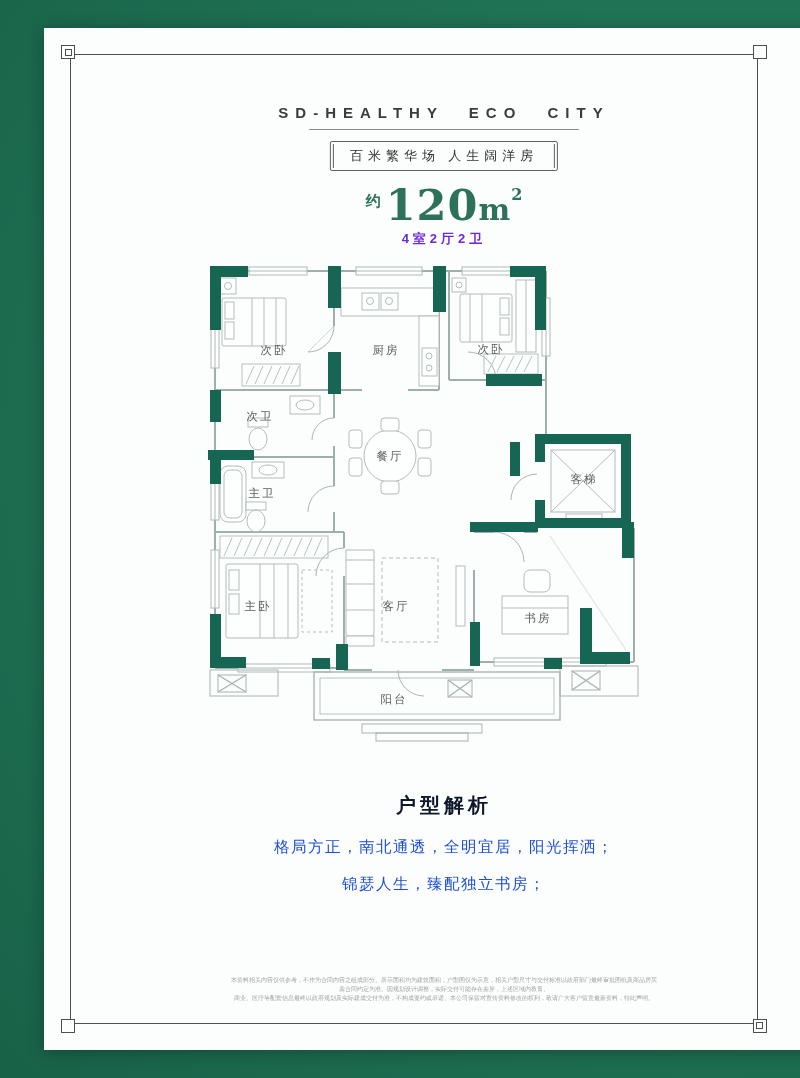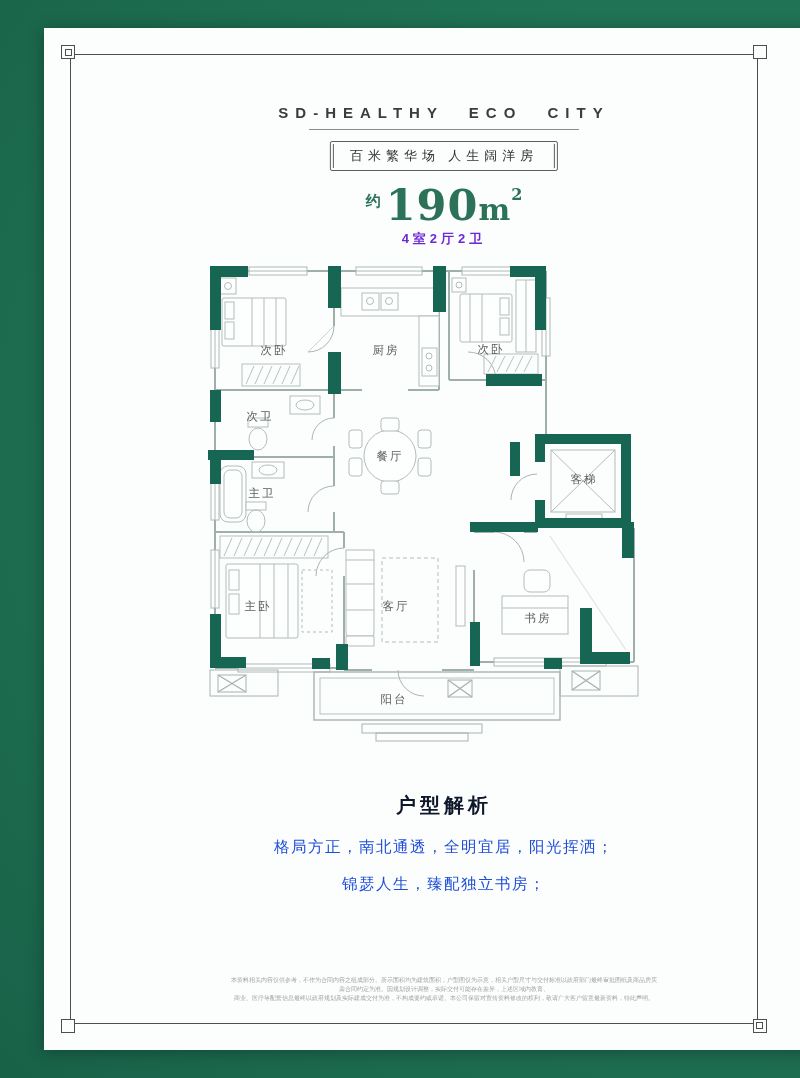--- a/index.html
+++ b/index.html
@@ -55,21 +55,21 @@
       <rect x="712.5" y="994.5" width="6" height="6" fill="#fcfdfd" stroke="#4e4e4e"></rect>
     </svg>
 
     <div class="abs brand">SD-HEALTHY ECO CITY</div>
     <div class="brand-rule"></div>
     <div class="slogan-box">
       <span class="slogan-inner">百米繁华场  人生阔洋房</span>
     </div>
 
     <div class="abs area-line">
-      <span class="area-approx">约</span><span class="area-num">190</span><span class="area-unit">m</span><span class="area-sup">2</span>
+      <span class="area-approx">约</span><span class="area-num">120</span><span class="area-unit">m</span><span class="area-sup">2</span>
     </div>
     <div class="abs layout-line">4室2厅2卫</div>
 
     <svg class="plan" viewBox="0 0 480 520">
 
       <g stroke="#9fafaa" stroke-width="2" fill="none">
         <line x1="16" y1="21" x2="352" y2="21"></line>
         <line x1="21" y1="16" x2="21" y2="418"></line>
         <line x1="352" y1="21" x2="352" y2="184"></line>
         <line x1="255" y1="21" x2="255" y2="130"></line>

